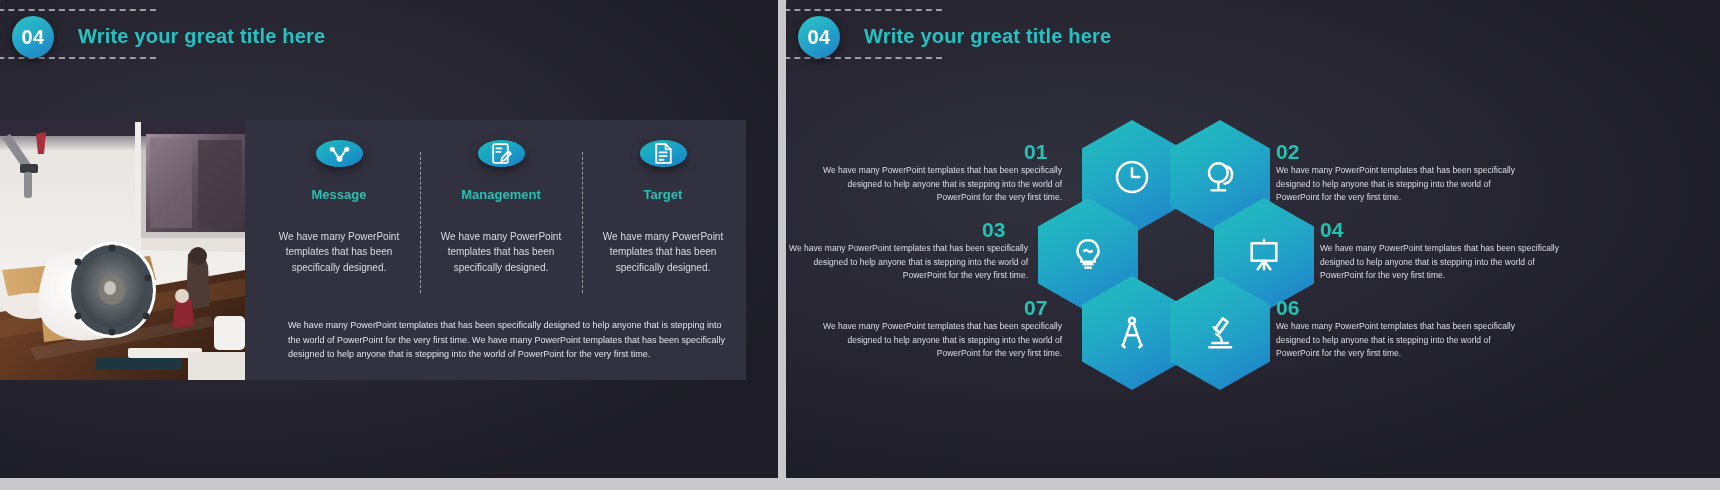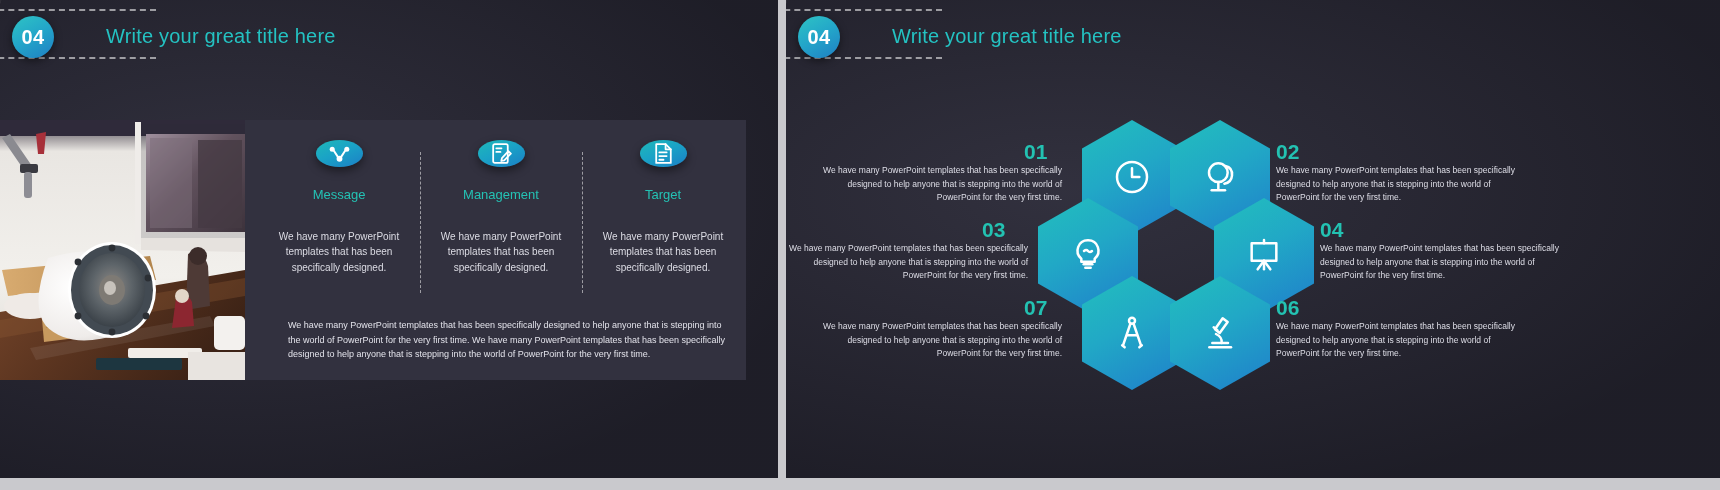--- a/index.html
+++ b/index.html
@@ -39,23 +39,22 @@
   .num-badge {
     position:absolute; left:12px; top:16px; width:42px; height:42px;
     border-radius:50%;
     background:linear-gradient(150deg,#2ec4c4 0%,#23a6c9 48%,#1f7fc4 100%);
     box-shadow:0 3px 9px rgba(0,0,0,0.45);
     display:flex; align-items:center; justify-content:center;
     color:#fff; font-size:20px; font-weight:bold; letter-spacing:0.5px;
   }
   .head-title {
     position:absolute; left:78px; top:25px;
-    color:#24c2c2; font-size:20px; font-weight:normal; letter-spacing:0.2px;
+    color:#24c2c2; font-size:20px; font-weight:bold; letter-spacing:0.2px;
     white-space:nowrap;
-    margin-left:28px;
   }
 
   
   .panel {
     position:absolute; left:0; top:120px; width:746px; height:260px;
     background:#32313f;
   }
   .photo {
     position:absolute; left:0; top:120px; width:245px; height:260px;
     overflow:hidden; background:#cfc9c2;
@@ -68,21 +67,21 @@
     content:""; position:absolute; left:0; top:12px; bottom:-18px; width:0;
     border-left:1.5px dashed rgba(255,255,255,0.52);
   }
   .ico-circle {
     width:47px; height:47px; border-radius:50%;
     background:linear-gradient(155deg,#1fb8b8 0%,#1aa3c6 45%,#1b7fc6 100%);
     box-shadow:0 4px 10px rgba(0,0,0,0.45);
     display:flex; align-items:center; justify-content:center;
   }
   .ico-circle svg { width:25px; height:25px; }
-  .col-title { margin-top:20px; color:#24c2b4; font-size:13px; font-weight:normal; }
+  .col-title { margin-top:20px; color:#24c2b4; font-size:13px; font-weight:bold; }
   .col-desc {
     margin-top:27px; width:132px; text-align:center;
     color:#dcdce4; font-size:10px; line-height:1.55;
   }
 
   .lead {
     position:absolute; left:288px; top:318px; width:448px;
     color:#e2e2ea; font-size:9px; line-height:1.62; text-align:left;
   }
 

